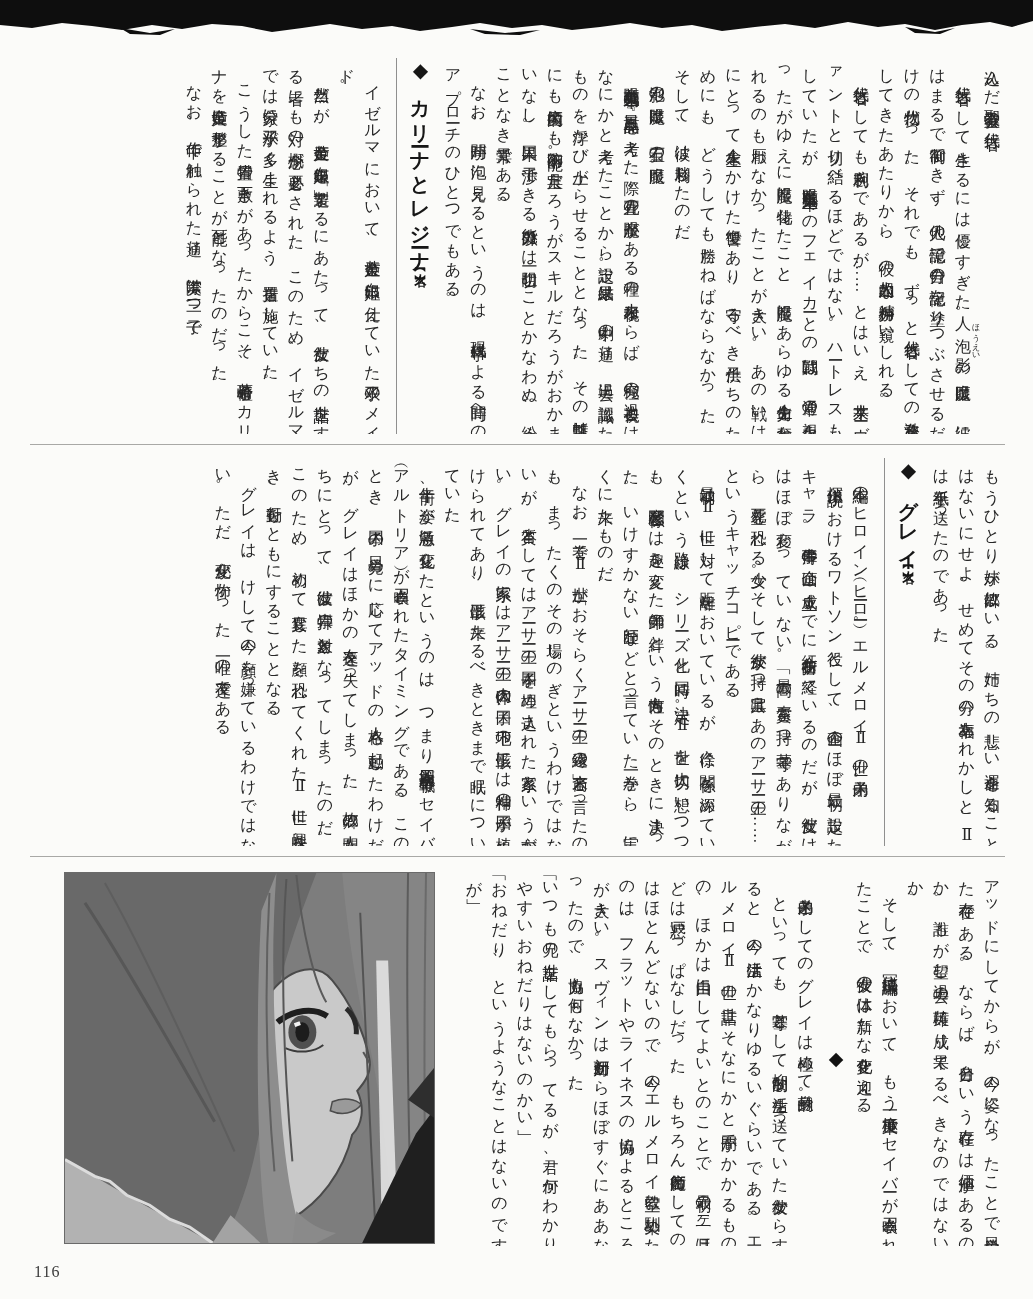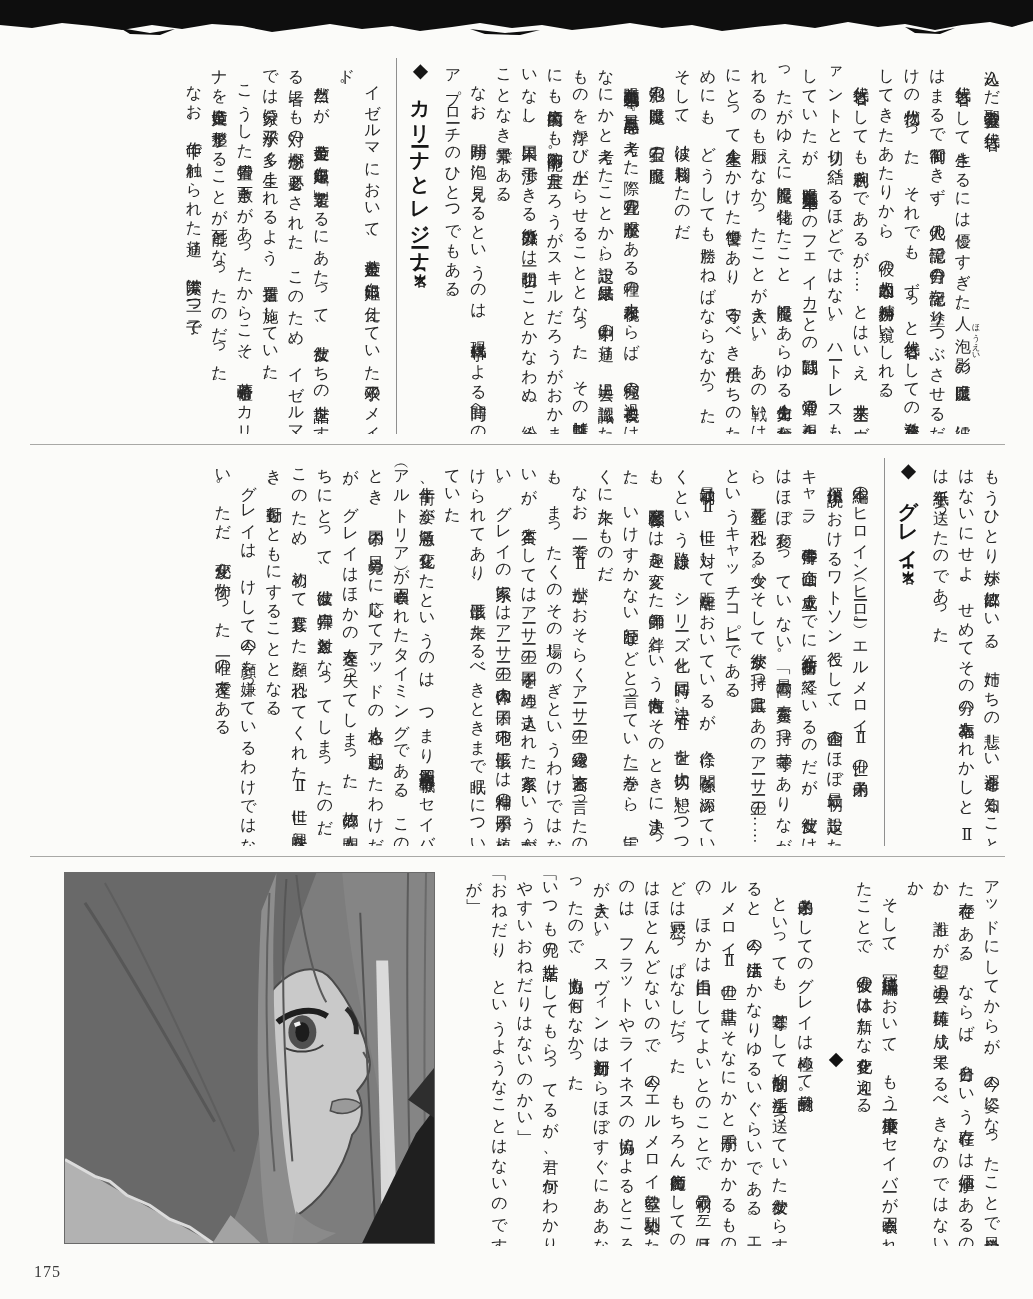--- a/index.html
+++ b/index.html
@@ -164,13 +164,13 @@
         <p class="break-mark">◆</p>
         <p class="indent">内弟子としてのグレイは極めて献身的。</p>
         <p class="indent">といっても、墓守として抑制的な生活を送っていた彼女からすると、今の生活はかなりゆるいぐらいである。エルメロイⅡ世の世話こそなにかと手間がかかるものの、ほかは自由にしてよいとのことで、最初の二ヶ月ほどは戸惑いっぱなしだった。もちろん魔術師としての基礎知識はほとんどないので、今のエルメロイ教室に馴染めたのは、フラットやライネスの協力によるところが大きい。スヴィンは初対面からほぼすぐにああなったので、協力も何もなかった。</p>
         <p class="flush">「いつも兄の世話をしてもらってるが、君、何かわかりやすいおねだりはないのかい」</p>
         <p class="flush">「おねだり、というようなことはないのですが」</p>
       </section>
   </div>
 
 </div>
 
-<div class="page-number">175</div>
+<div class="page-number">116</div>
 
 </body></html>

